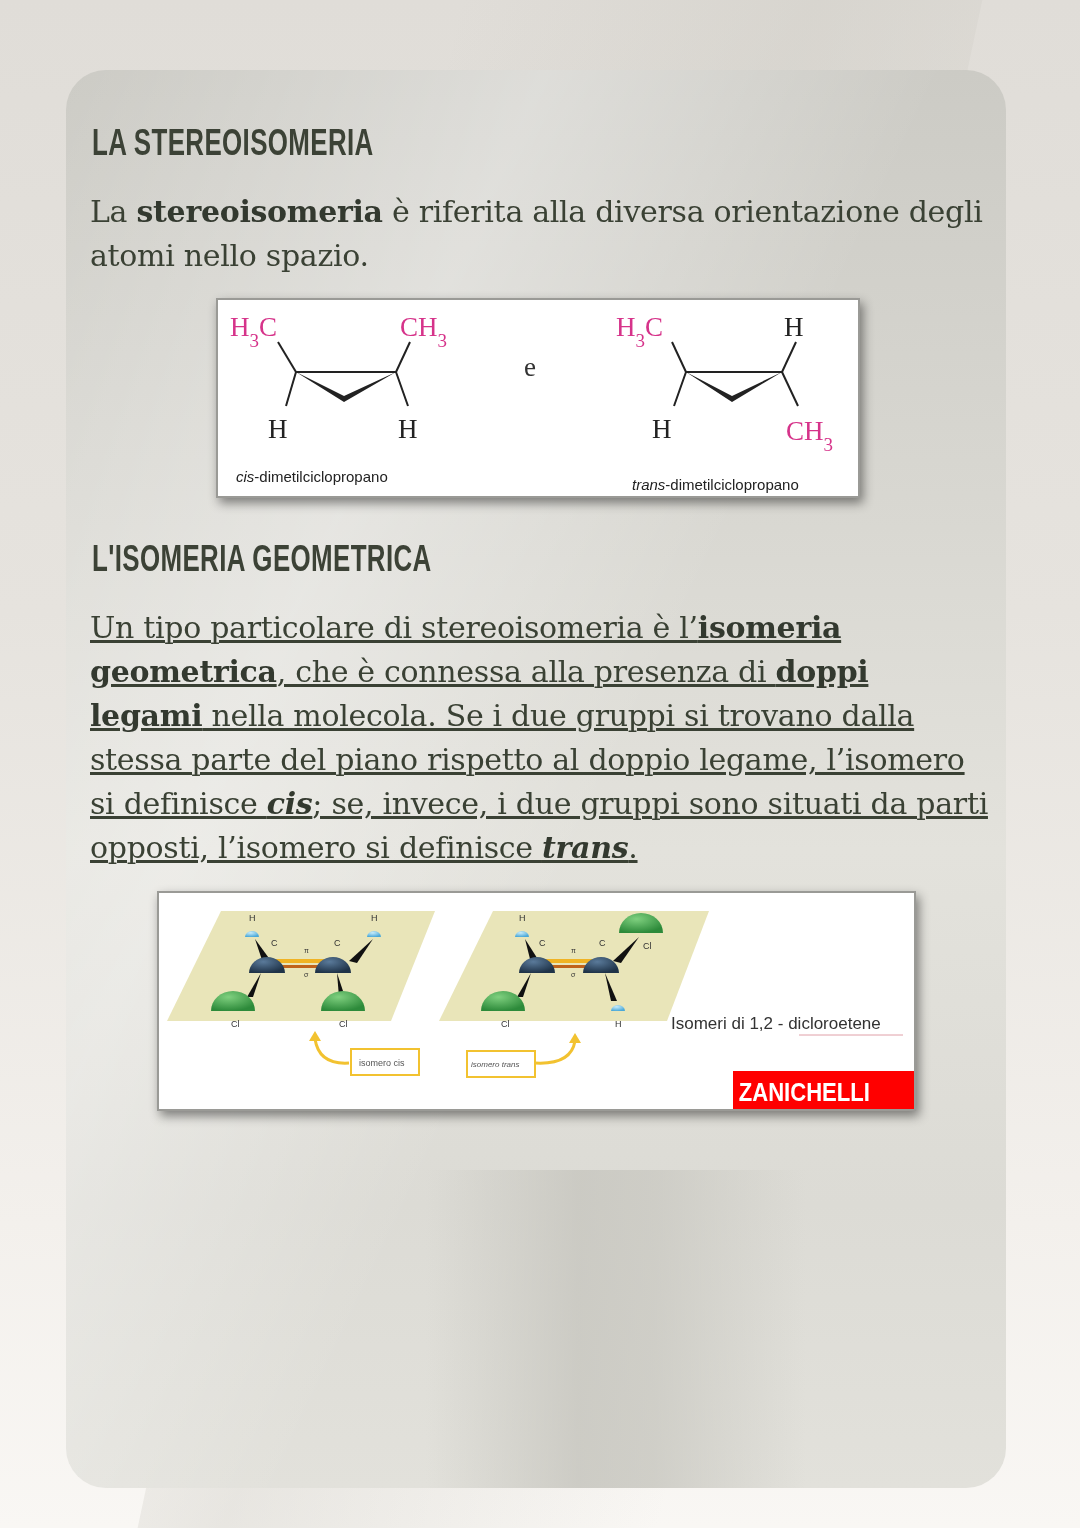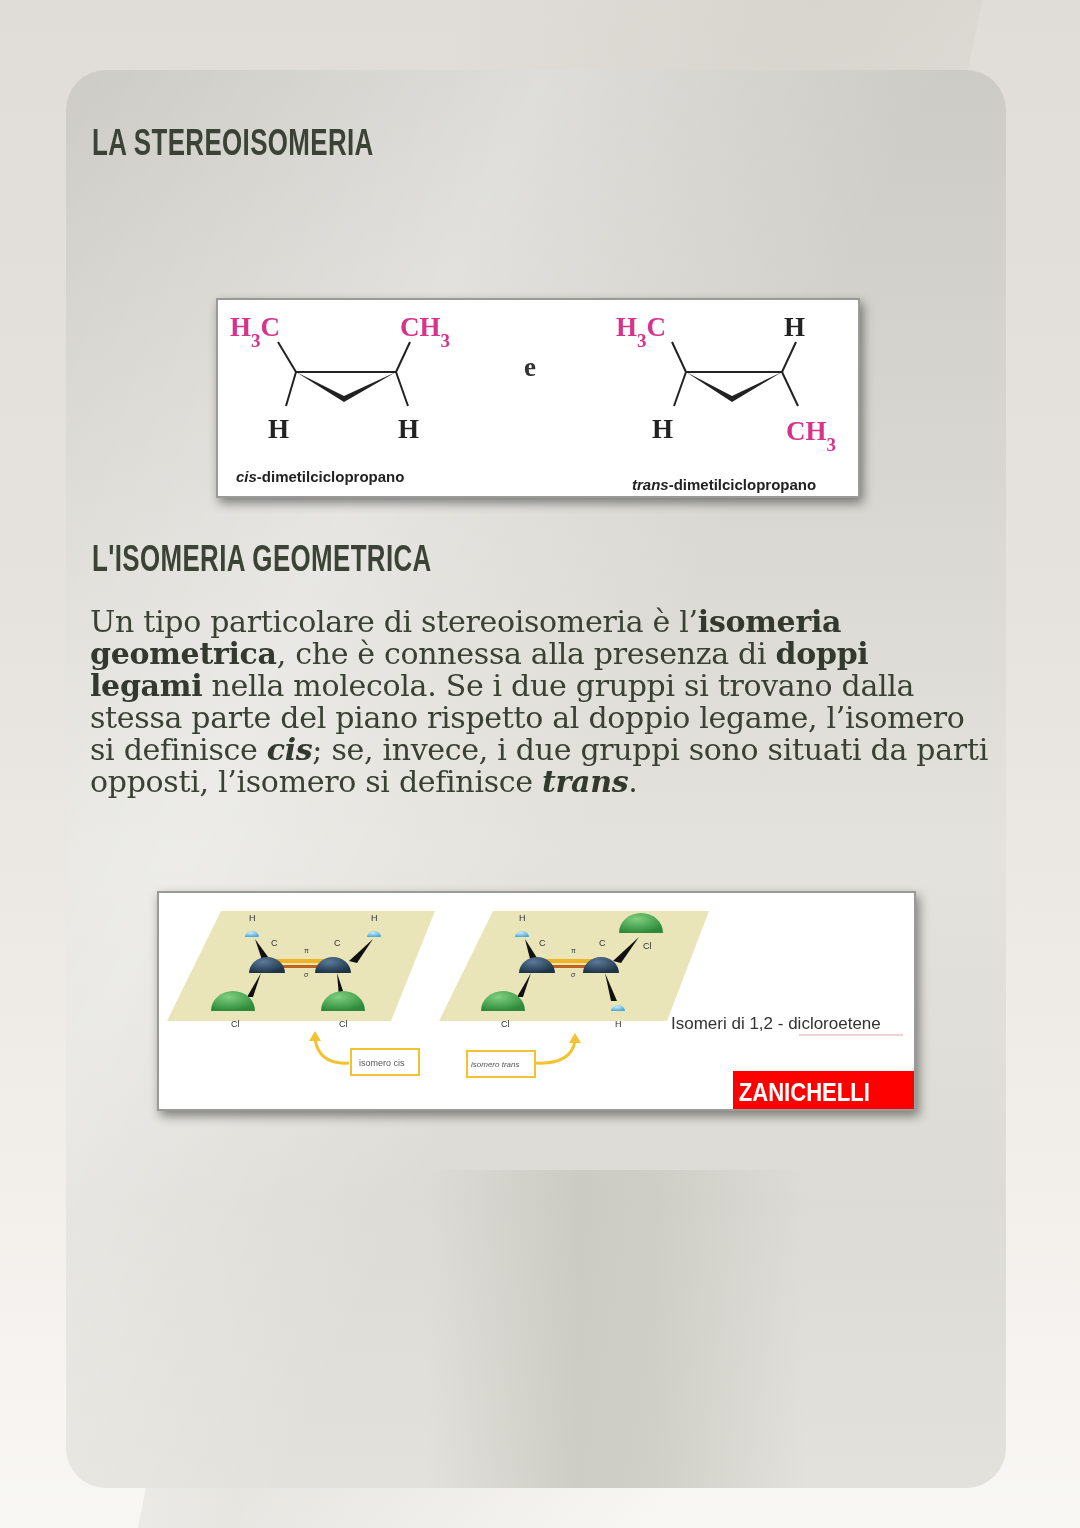--- a/index.html
+++ b/index.html
@@ -37,43 +37,44 @@
   }
   .h1 { top: 52px; }
   .h2 { top: 468px; }
   .para {
     position: absolute; left: 24px; width: 900px; margin: 0;
     font-family: "DejaVu Serif", serif;
     color: #3a4134; font-size: 30px; line-height: 44px;
     letter-spacing: -0.3px;
   }
   .p1 { top: 120px; }
-  .p2 { top: 536px; font-size: 30px; line-height: 32px; }
+  .p2 { top: 536px; font-size: 30px; line-height: 44px; text-decoration: underline; }
   .para b { color: #33392f; }
   .para i { font-weight: bold; }
 
   .figure {
     position: absolute; background: #ffffff;
     border: 2px solid #9a9a96;
     box-shadow: 3px 5px 10px rgba(0,0,0,0.45);
   }
-  .fig1 { left: 150px; top: 228px; width: 640px; height: 196px; font-weight: bold; }
+  .fig1 { left: 150px; top: 228px; width: 640px; height: 196px; }
   .fig2 { left: 91px; top: 821px; width: 755px; height: 216px; }
   .fig svg { display: block; }
 </style>
 </head>
 <body>
 
 <div class="bg-streak"></div>
 
 <div class="card">
   <div class="card-shade"></div>
 
   <h1 class="heading h1">LA STEREOISOMERIA</h1>
 
+  <p class="para p1"><span>La </span><b>stereoisomeria</b><span> è riferita alla diversa orientazione degli atomi nello spazio.</span></p>
 
   <div class="figure fig1 fig">
     <svg width="640" height="196" viewBox="0 0 640 196" xmlns="http://www.w3.org/2000/svg">
       <g font-family="Liberation Serif, serif" font-size="27">
 
         <text x="12" y="36" fill="#d6338a"><tspan><tspan>H</tspan><tspan baseline-shift="sub" font-size="19">3</tspan><tspan>C</tspan></tspan></text>
         <text x="182" y="36" fill="#d6338a"><tspan><tspan>C</tspan><tspan>H</tspan><tspan baseline-shift="sub" font-size="19">3</tspan></tspan></text>
         <line x1="60" y1="42" x2="78" y2="72" stroke="#222" stroke-width="2"></line>
         <line x1="192" y1="42" x2="178" y2="72" stroke="#222" stroke-width="2"></line>
         <line x1="78" y1="72" x2="178" y2="72" stroke="#222" stroke-width="2"></line>

